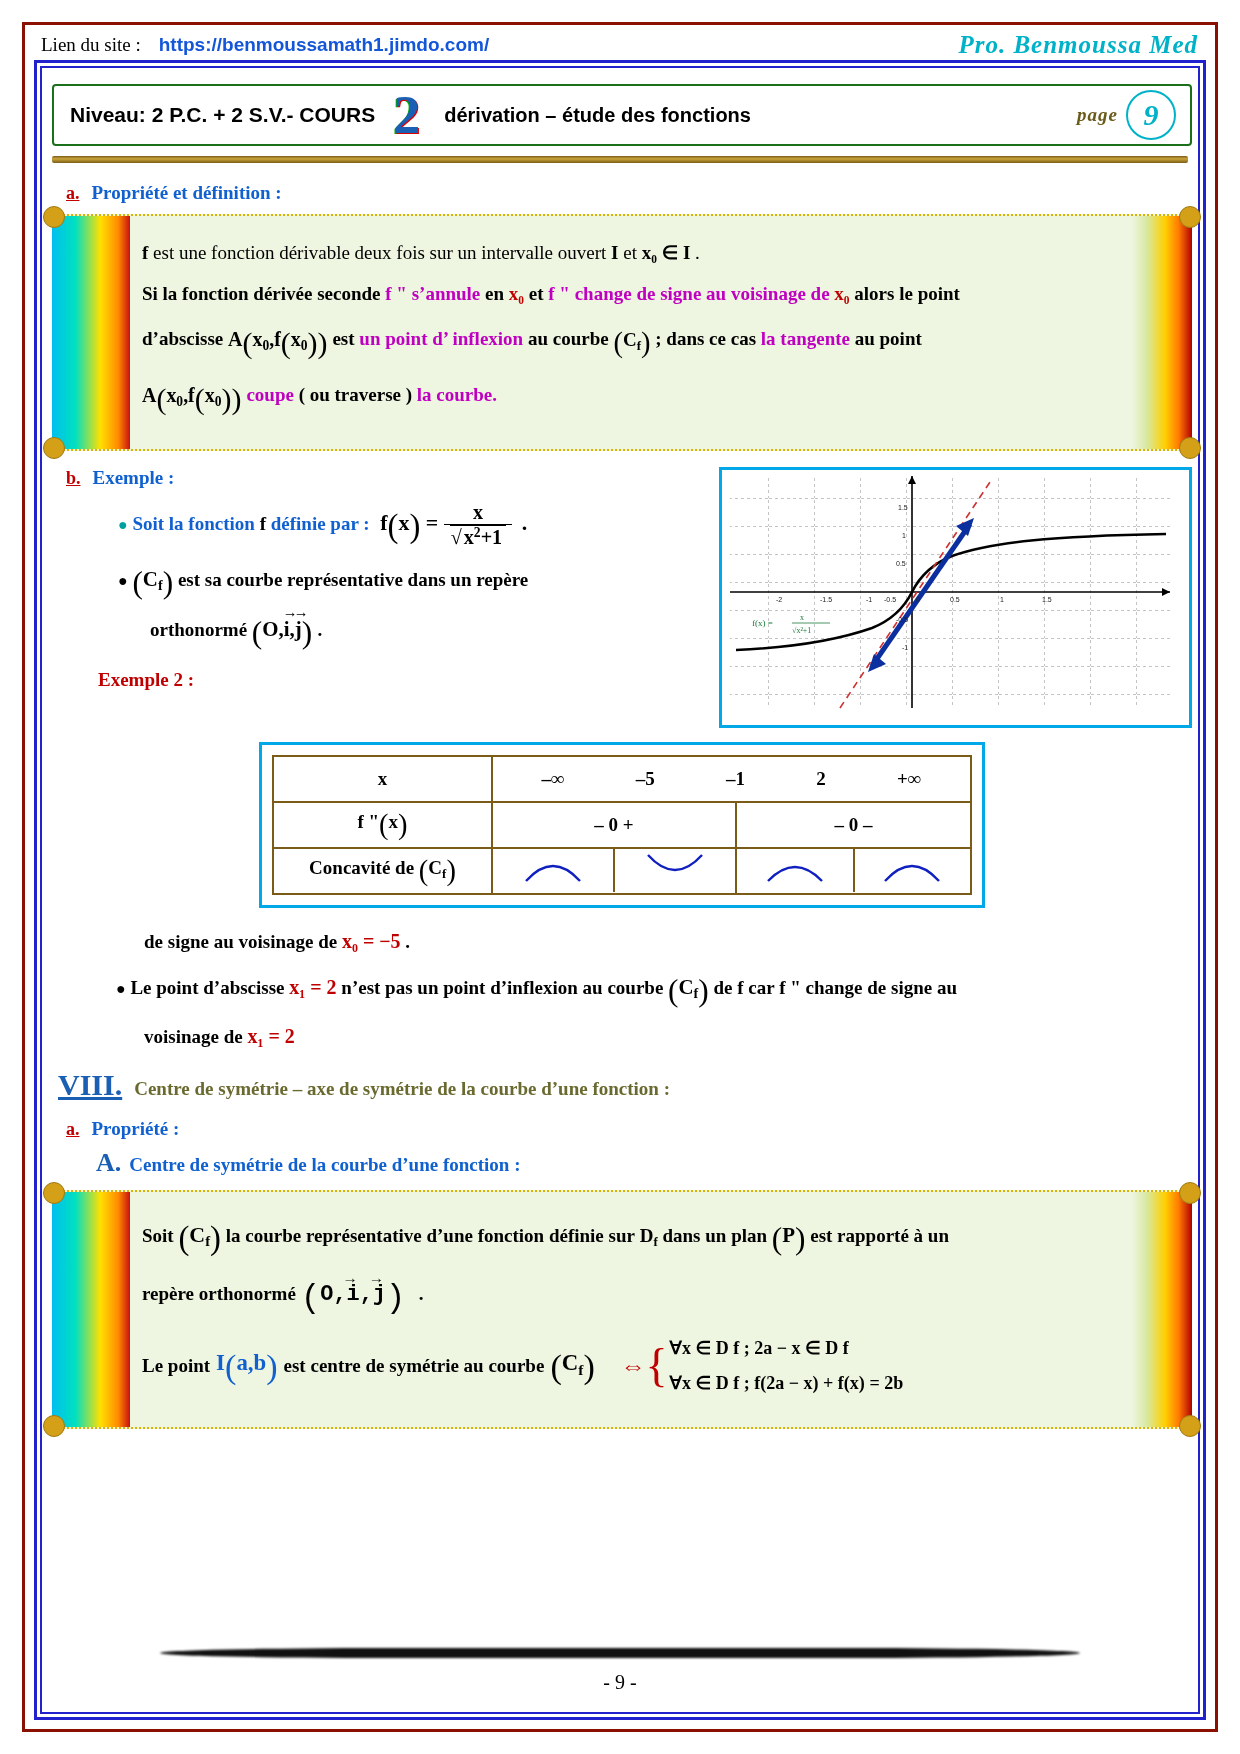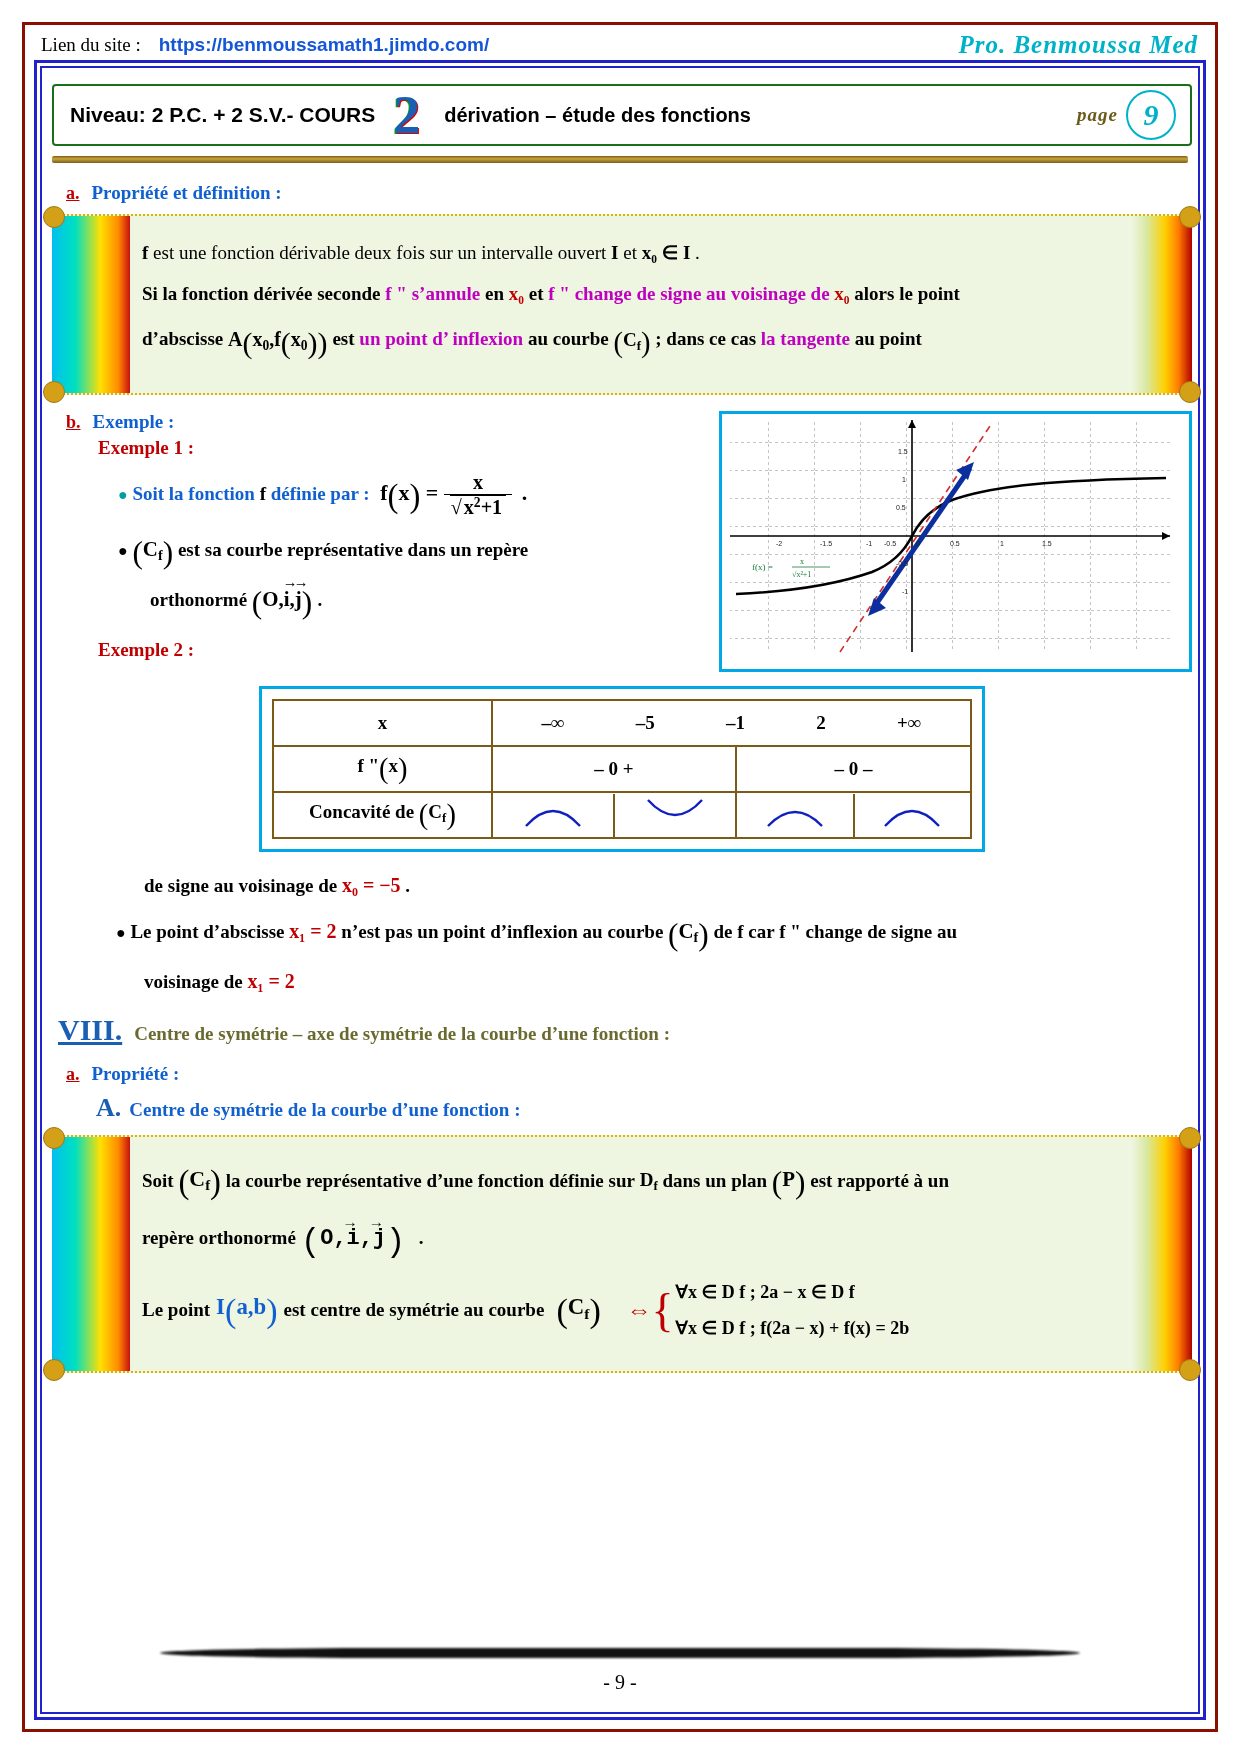--- a/index.html
+++ b/index.html
@@ -253,30 +253,35 @@
       <span class="mag">un point d’ inflexion</span>
       <span class="b">au courbe</span>
       <span class="math b">
         <span class="paren">(</span>C<span class="sub">f</span><span class="paren">)</span>
       </span>
       <span class="b">; dans ce cas</span>
       <span class="mag">la tangente</span>
       <span class="b">au point</span>
     </div>
 
+    <div class="pline">
+      <span class="math b" style="font-size:1.05em;">
+        A<span class="paren">(</span>x<span class="sub">0</span>,f<span class="paren">(</span>x<span class="sub">0</span><span class="paren">)</span><span class="paren">)</span>
+      </span>
+      <span class="mag">coupe</span>
+      <span class="b">( ou traverse )</span>
+      <span class="mag">la courbe.</span>
+    </div>
   </div>
 
   <div class="ex-wrap">
     <div class="ex-left">
       <div style="margin-left:14px;">
         <span class="ha">b.</span>
         <span class="ha-txt" style="margin-left:8px;">Exemple :</span>
-      </div>
-      <div style="margin-left:46px;margin-top:4px;">
-        <span class="red" style="font-size:19px;">Exemple 1 :</span>
       </div>
 
       <div style="margin-left:66px;margin-top:12px;font-size:19px;">
         <span style="color:#00a0a0;" class="bdot">●</span>
         <span class="blue">Soit la fonction</span>
         <span class="b" style="color:#000;">f</span>
         <span class="blue">définie par :</span>
         <span class="math b" style="font-size:1.15em;margin-left:6px;">
           f<span class="paren">(</span>x<span class="paren">)</span> =
           <span class="frac">
@@ -469,21 +474,21 @@
       </span>
       <span class="b">.</span>
     </div>
 
     <div class="pline" style="display:flex;align-items:center;">
       <span class="b">Le point</span>
       <span class="math" style="font-size:1.2em;color:#1060d0;font-weight:bold;margin:0 6px;">
         I<span class="paren">(</span>a,b<span class="paren">)</span>
       </span>
       <span class="b">est centre de symétrie au courbe</span>
-      <span class="math b" style="font-size:1.2em;margin-left:12px;"><span class="paren">(</span>C<span class="sub">f</span><span class="paren">)</span></span>
+      <span class="math b" style="font-size:1.2em;margin-left:6px;"><span class="paren">(</span>C<span class="sub">f</span><span class="paren">)</span></span>
       <span style="margin-left:26px;color:#c00000;font-size:1.3em;font-weight:bold;">⇔</span>
       <span class="brace">{</span>
       <span style="display:inline-block;margin-left:2px;">
         <span style="display:block;font-size:0.95em;font-weight:bold;">∀x ∈ D f  ;  2a − x ∈ D f</span>
         <span style="display:block;font-size:0.95em;font-weight:bold;margin-top:10px;">∀x ∈ D f  ;  f(2a − x) + f(x) = 2b</span>
       </span>
     </div>
   </div>
 
 </div>

